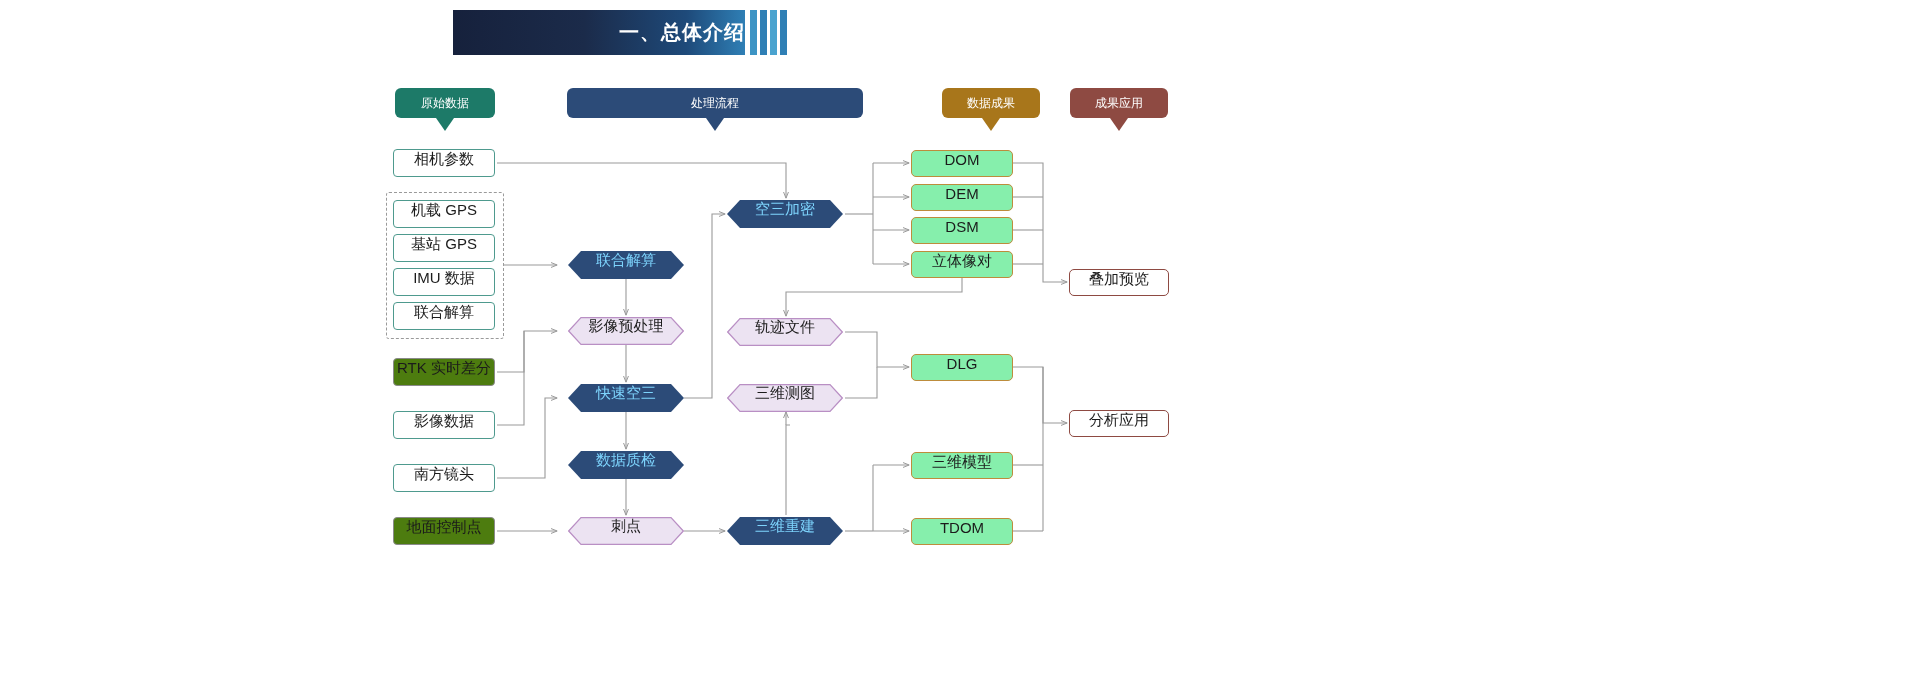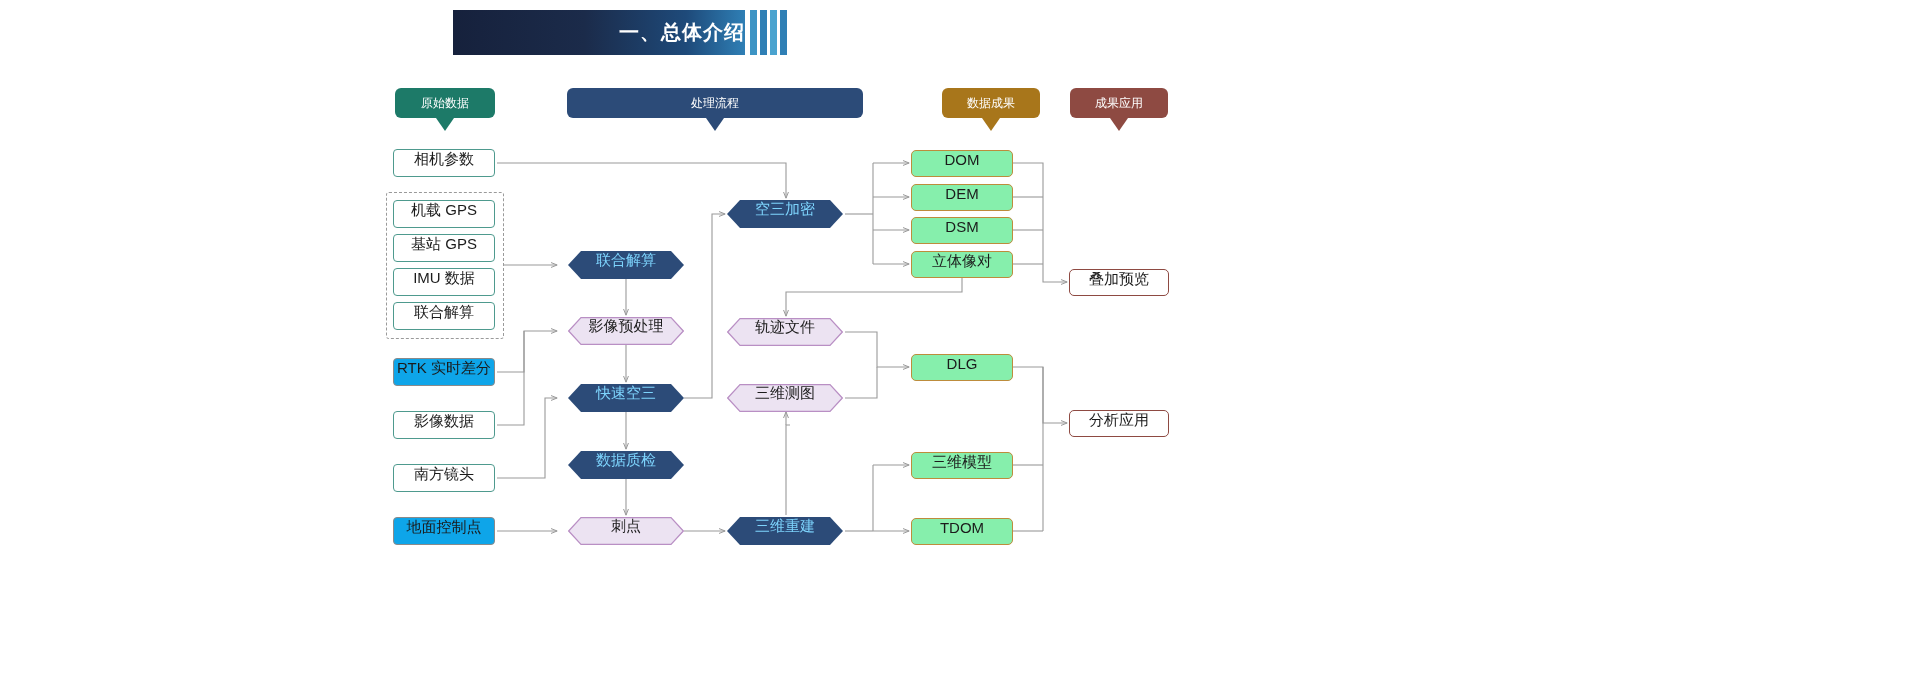--- a/index.html
+++ b/index.html
@@ -23,21 +23,21 @@
                 width:0;height:0;border-left:9px solid transparent;
                 border-right:9px solid transparent;border-top:13px solid currentColor;}
 
   
   .node{position:absolute;display:flex;align-items:flex-start;justify-content:center;
         font-size:15px;box-sizing:border-box;}
 
   
   .n-src{background:#ffffff;border:1.3px solid #4e9a8e;border-radius:4px;color:#1b1b1b;}
   
-  .n-src2{background:#0ea5e9;border:1.3px solid #8a8a8a;border-radius:4px;color:#1b1b1b;}
+  .n-src2{background:#4d7c0f;border:1.3px solid #8a8a8a;border-radius:4px;color:#1b1b1b;}
   
   .n-proc{background:#2c4b78;color:#7dd3fc;
           clip-path:polygon(13px 0,calc(100% - 13px) 0,100% 50%,calc(100% - 13px) 100%,13px 100%,0 50%);}
   
   .n-proc2{background:#ece3f2;color:#1b1b1b;border:0;
           clip-path:polygon(13px 0,calc(100% - 13px) 0,100% 50%,calc(100% - 13px) 100%,13px 100%,0 50%);}
   
   .n-res{background:#86efac;border:1.4px solid #bd8c3c;border-radius:5px;color:#1b1b1b;}
   
   .n-app{background:#ffffff;border:1.4px solid #8e4a42;border-radius:5px;color:#1b1b1b;}

